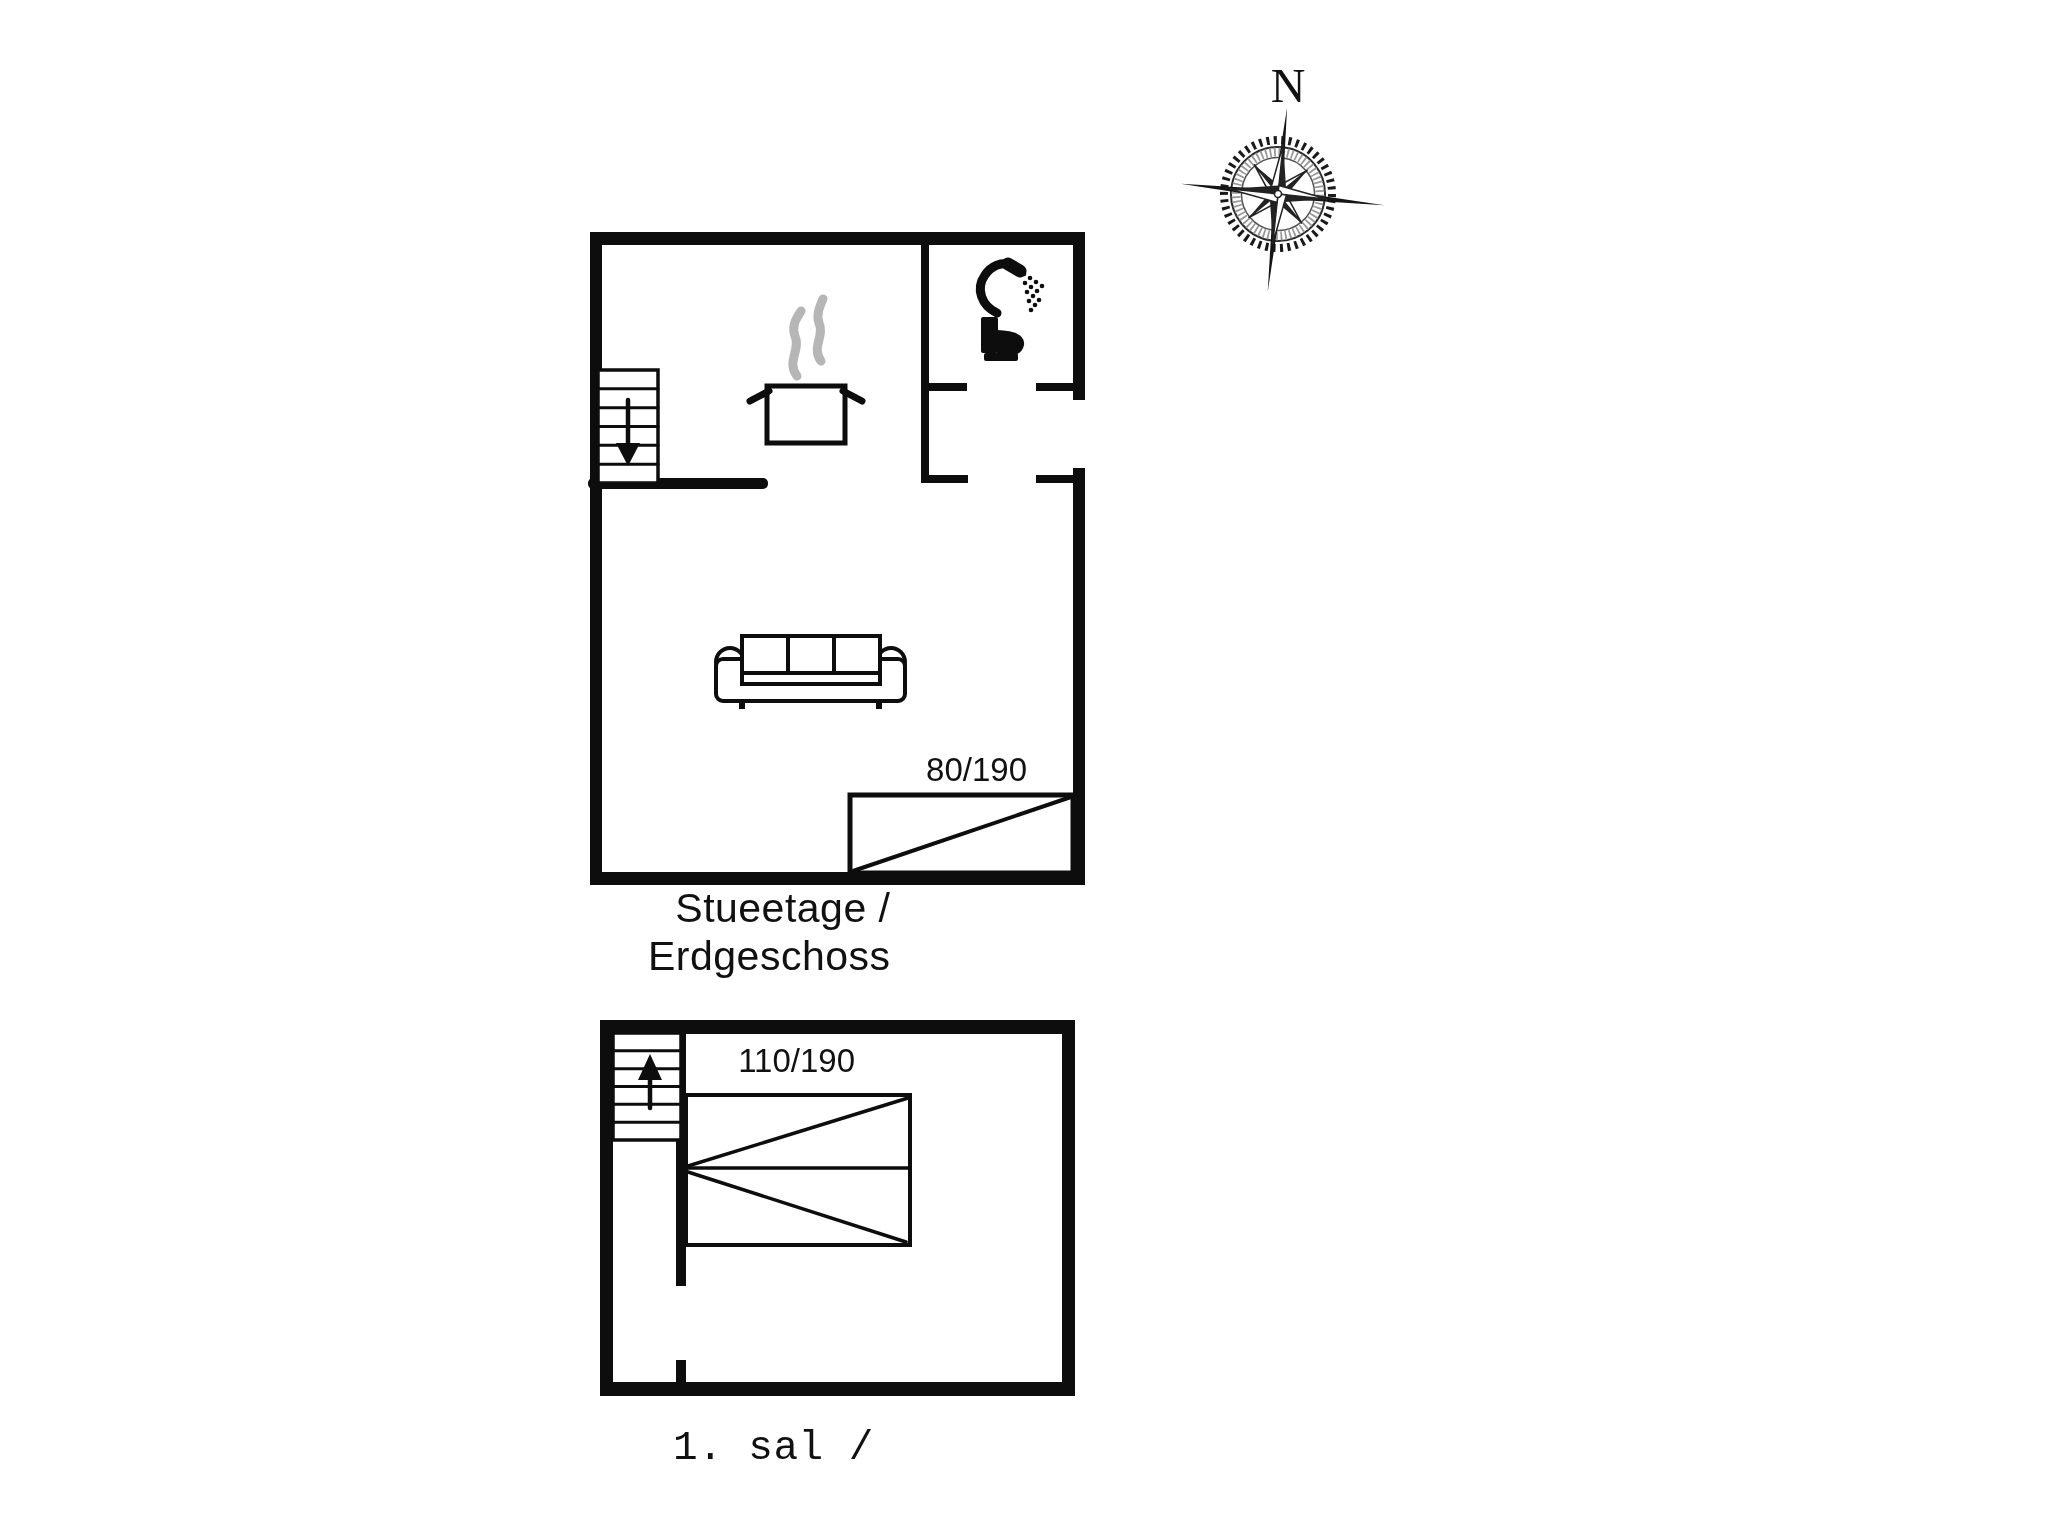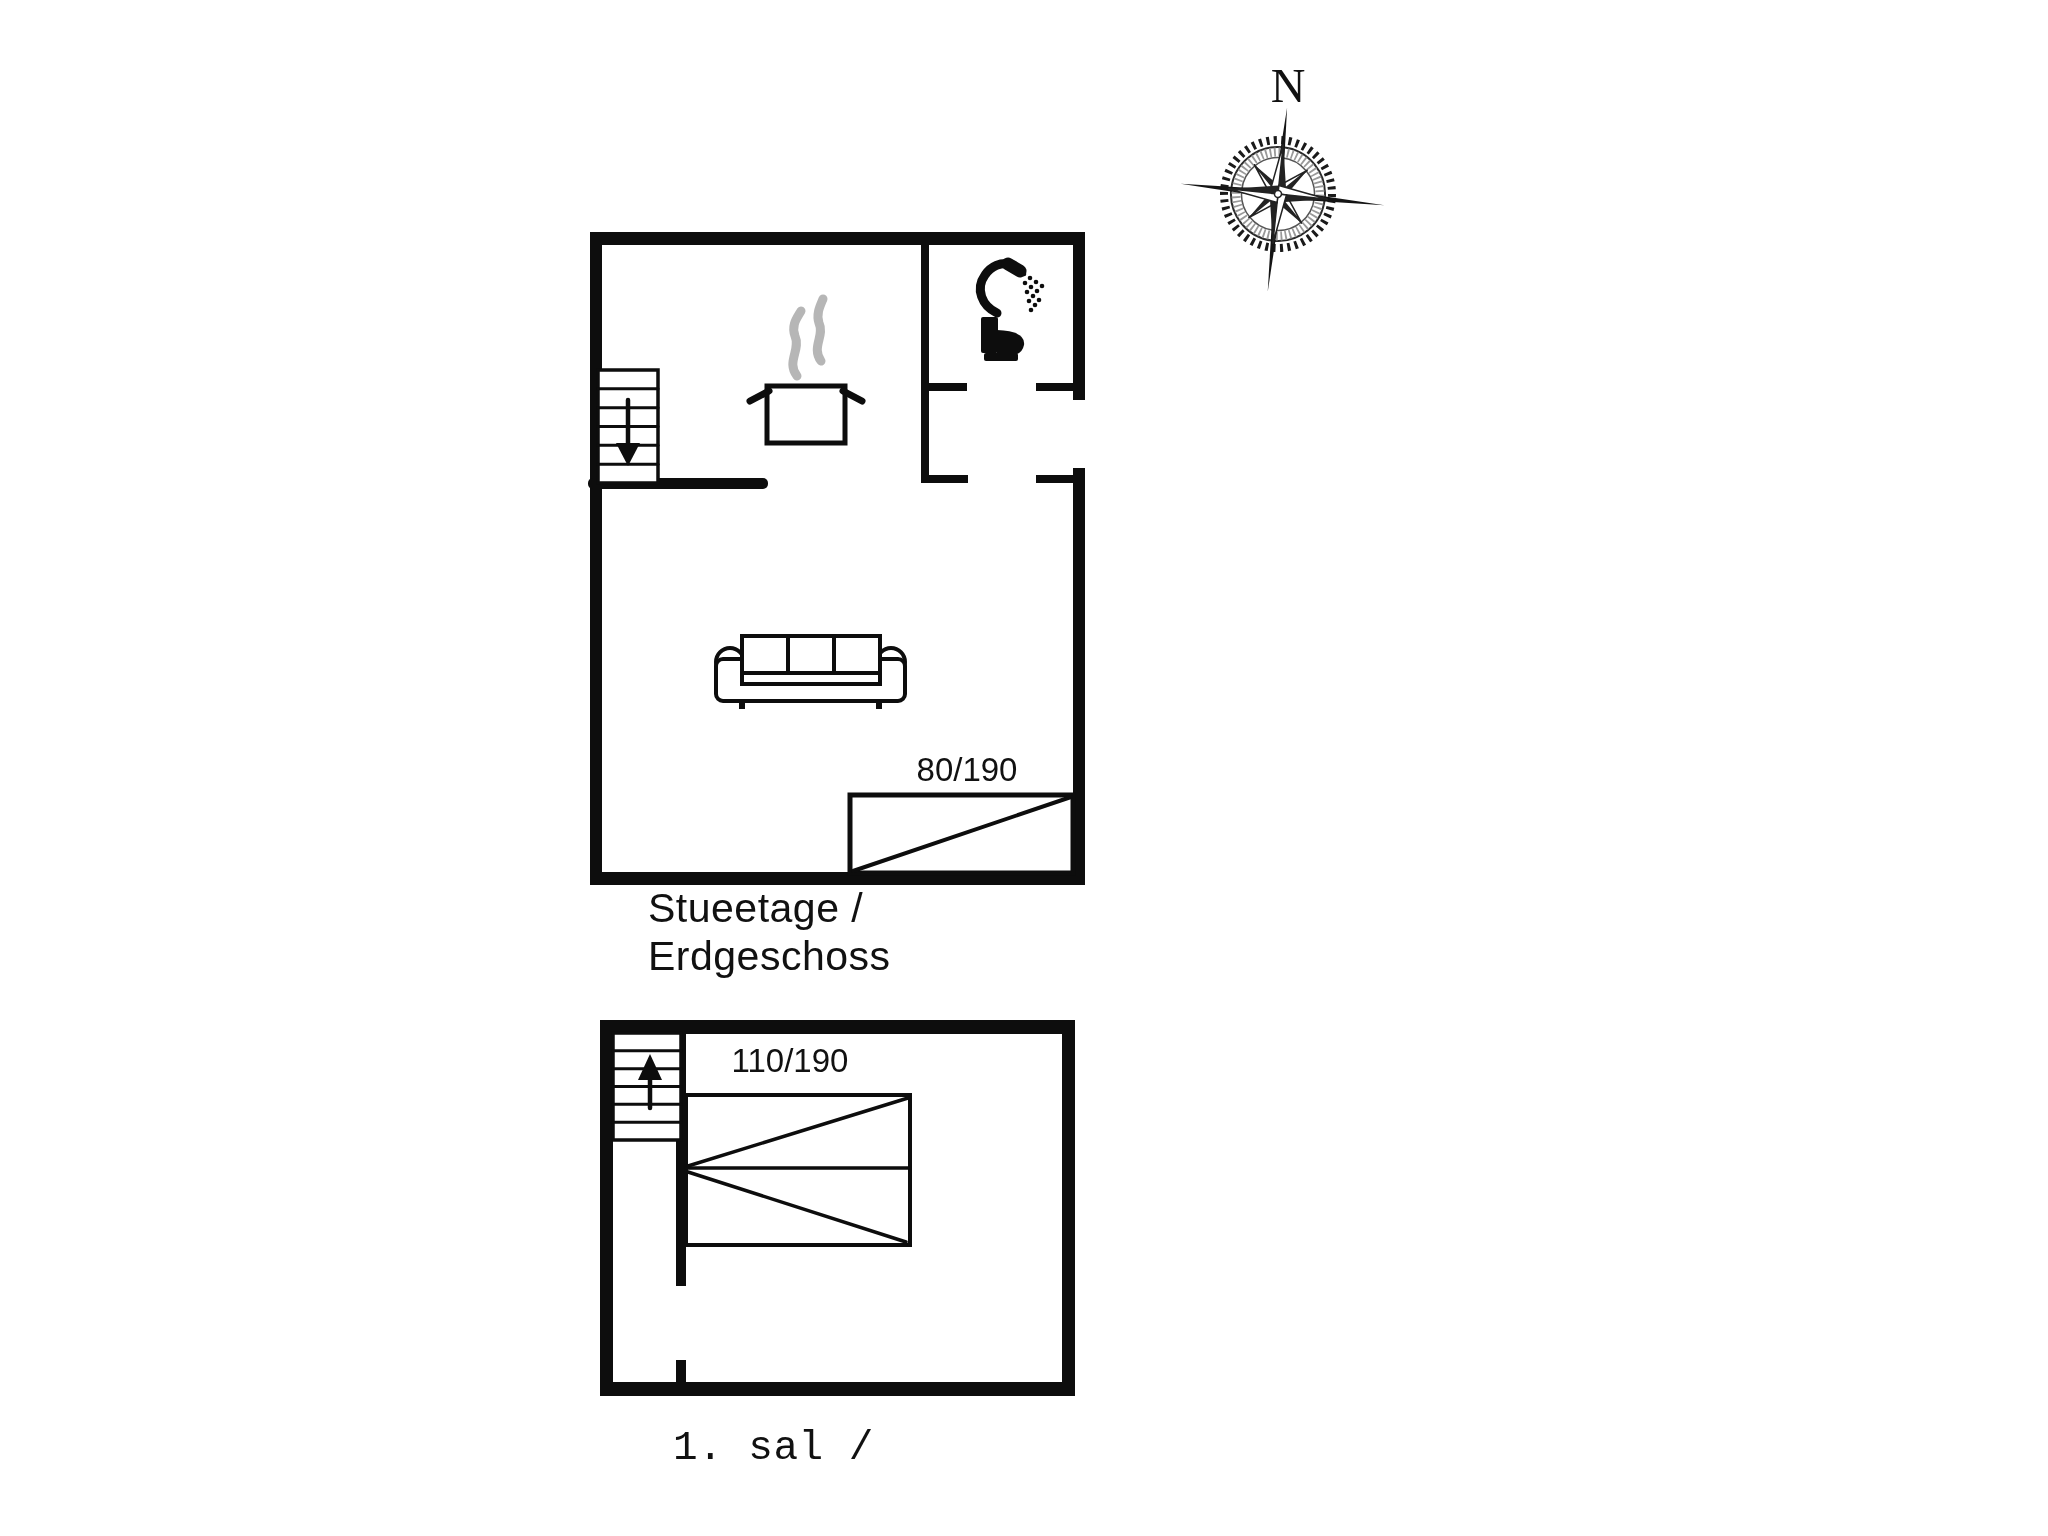--- a/index.html
+++ b/index.html
@@ -6,21 +6,21 @@
   .canvas{position:relative;width:2048px;height:1536px;background:var(--background,#ffffff);
           font-family:"Liberation Sans",sans-serif;overflow:hidden;}
   .canvas svg{position:absolute;left:0;top:0;}
   
   .wf{fill:var(--wall,#0d0d0d);}
   .ws{stroke:var(--wall,#0d0d0d);fill:none;stroke-linecap:round;}
   .wsf{stroke:var(--wall,#0d0d0d);fill:#ffffff;}
   .steam{stroke:var(--steam,#b6b6b6);fill:none;stroke-linecap:round;}
   .lbl{position:absolute;color:var(--text,#111111);}
   .floor-title{font-size:41px;line-height:48px;letter-spacing:0.5px;}
-  .bed-size{font-size:33px;line-height:33px;text-align:center;}
+  .bed-size{font-size:33px;line-height:33px;text-align:right;}
   .north{font-family:"Liberation Serif",serif;font-size:48px;text-align:center;}
 </style>
 </head>
 <body>
 
 <div class="canvas">
 
   <svg width="2048" height="1536" viewBox="0 0 2048 1536">
 
     <g>
@@ -192,21 +192,21 @@
           </g>
       </g>
       <circle cx="0" cy="0" r="3.5" fill="#ffffff" stroke="#222" stroke-width="1.5"></circle>
     </g>
   </svg>
 
   <div class="lbl north" style="left:1256px;top:58px;width:64px;">N</div>
 
   <div class="lbl bed-size" style="left:907px;top:753px;width:120px;">80/190</div>
 
-  <div class="lbl floor-title" style="left:648px;top:884px;">
+  <div class="lbl floor-title" style="left:648px;top:884px;text-align:right;">
     <div>Stueetage /</div>
     <div>Erdgeschoss</div>
   </div>
 
   <div class="lbl bed-size" style="left:725px;top:1044px;width:130px;">110/190</div>
 
   <div class="lbl floor-title" style="left:673px;top:1424px;font-family:Liberation Mono, monospace;">
     <div>1. sal /</div>
   </div>
 

